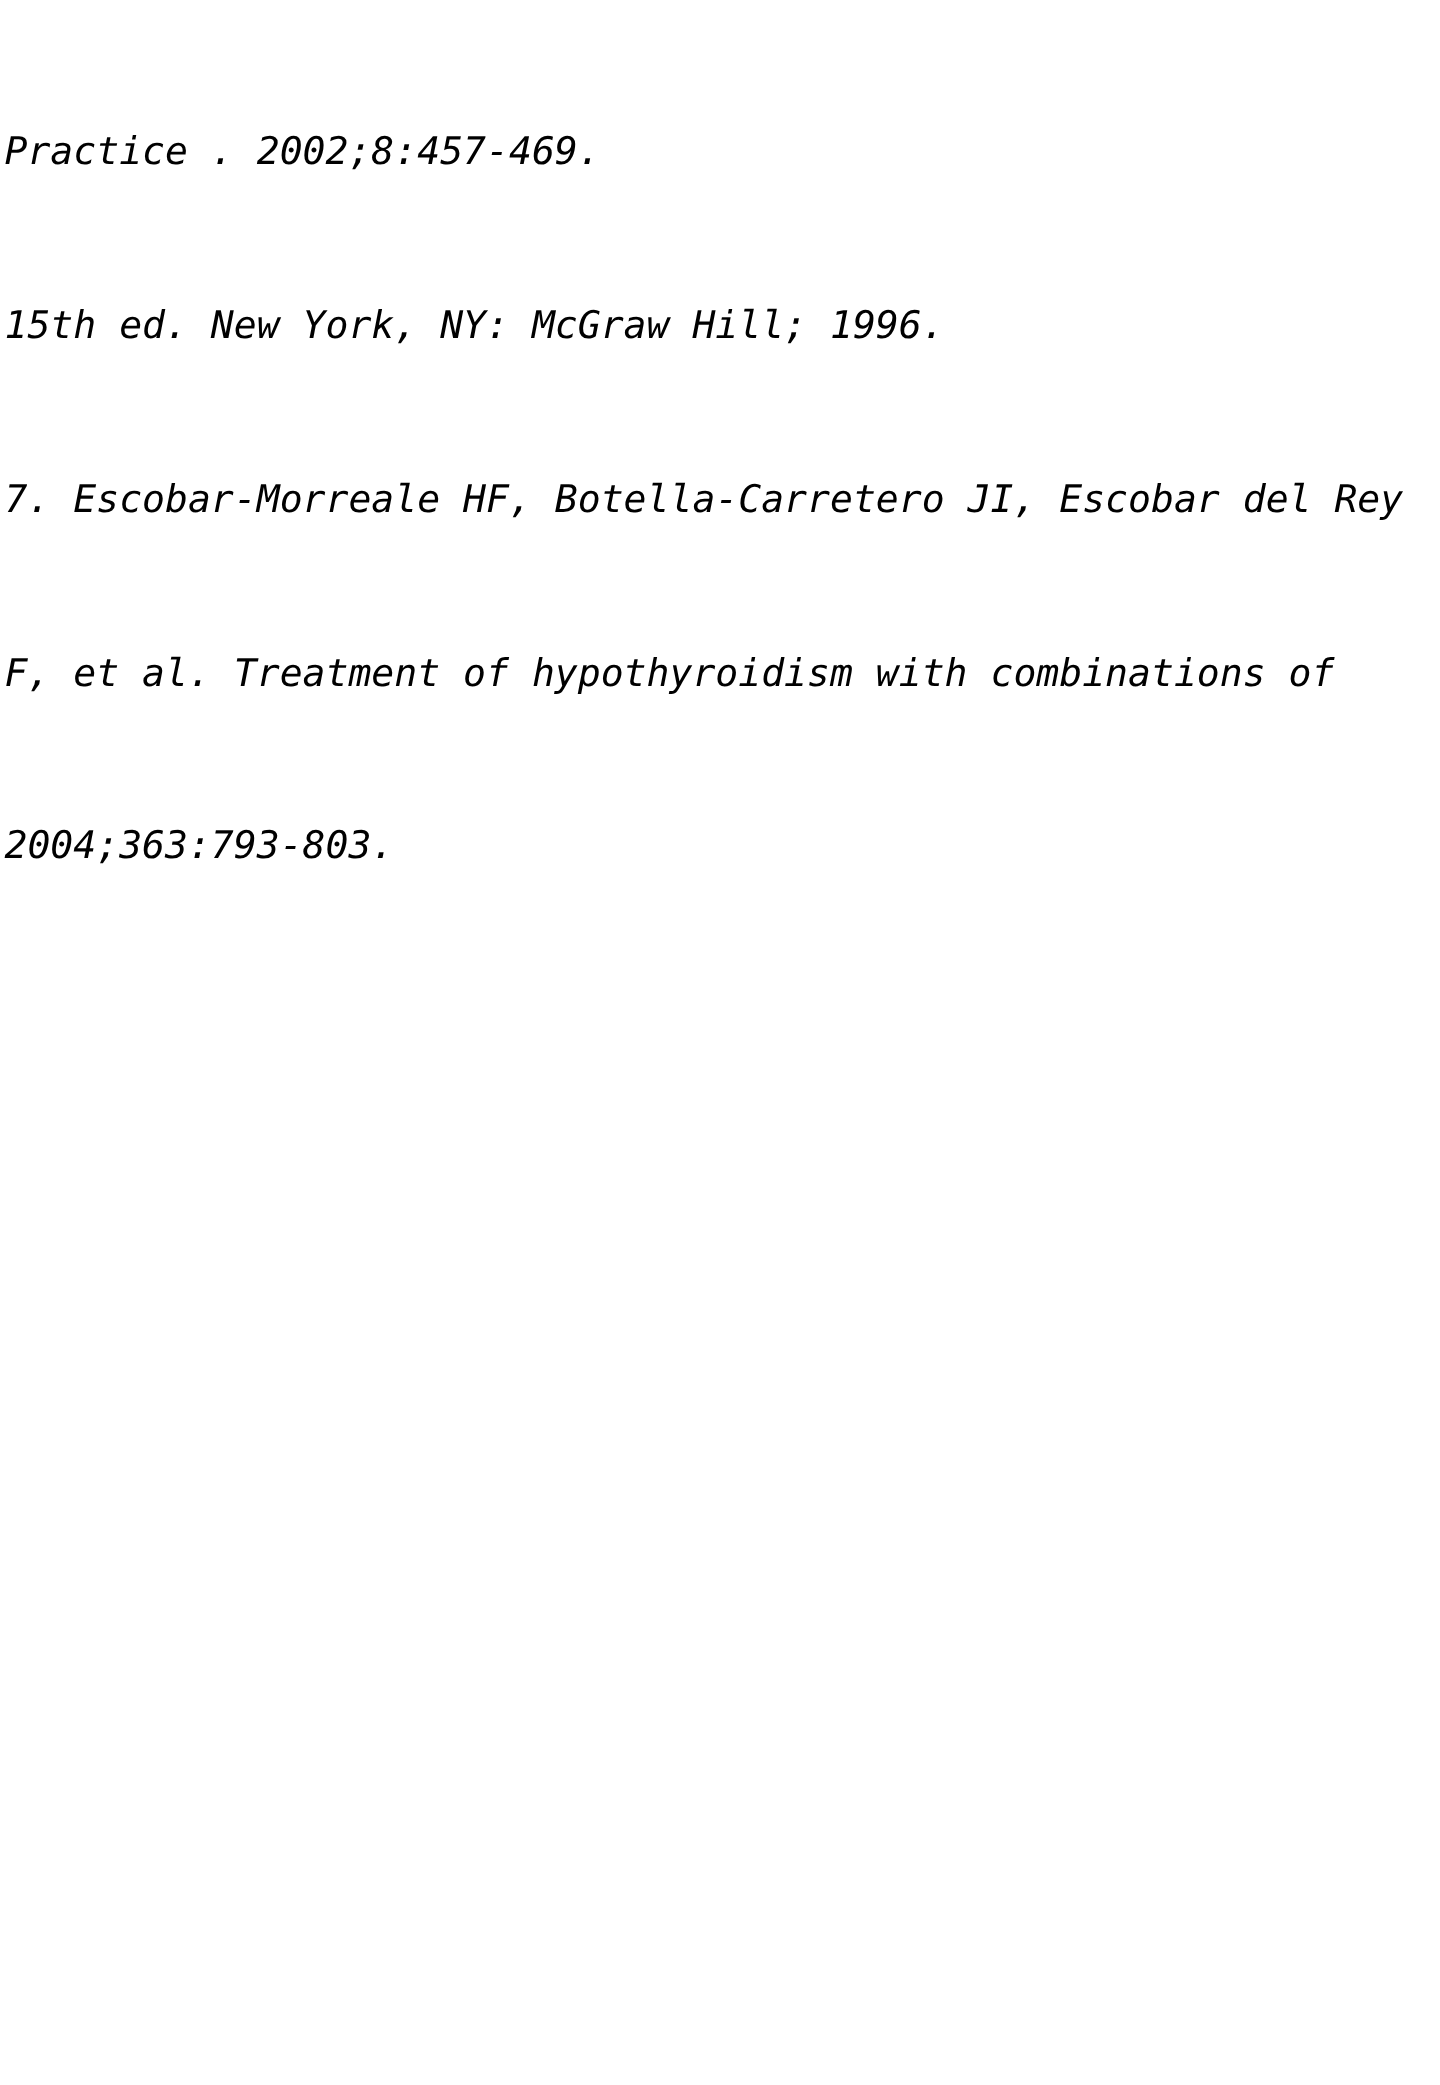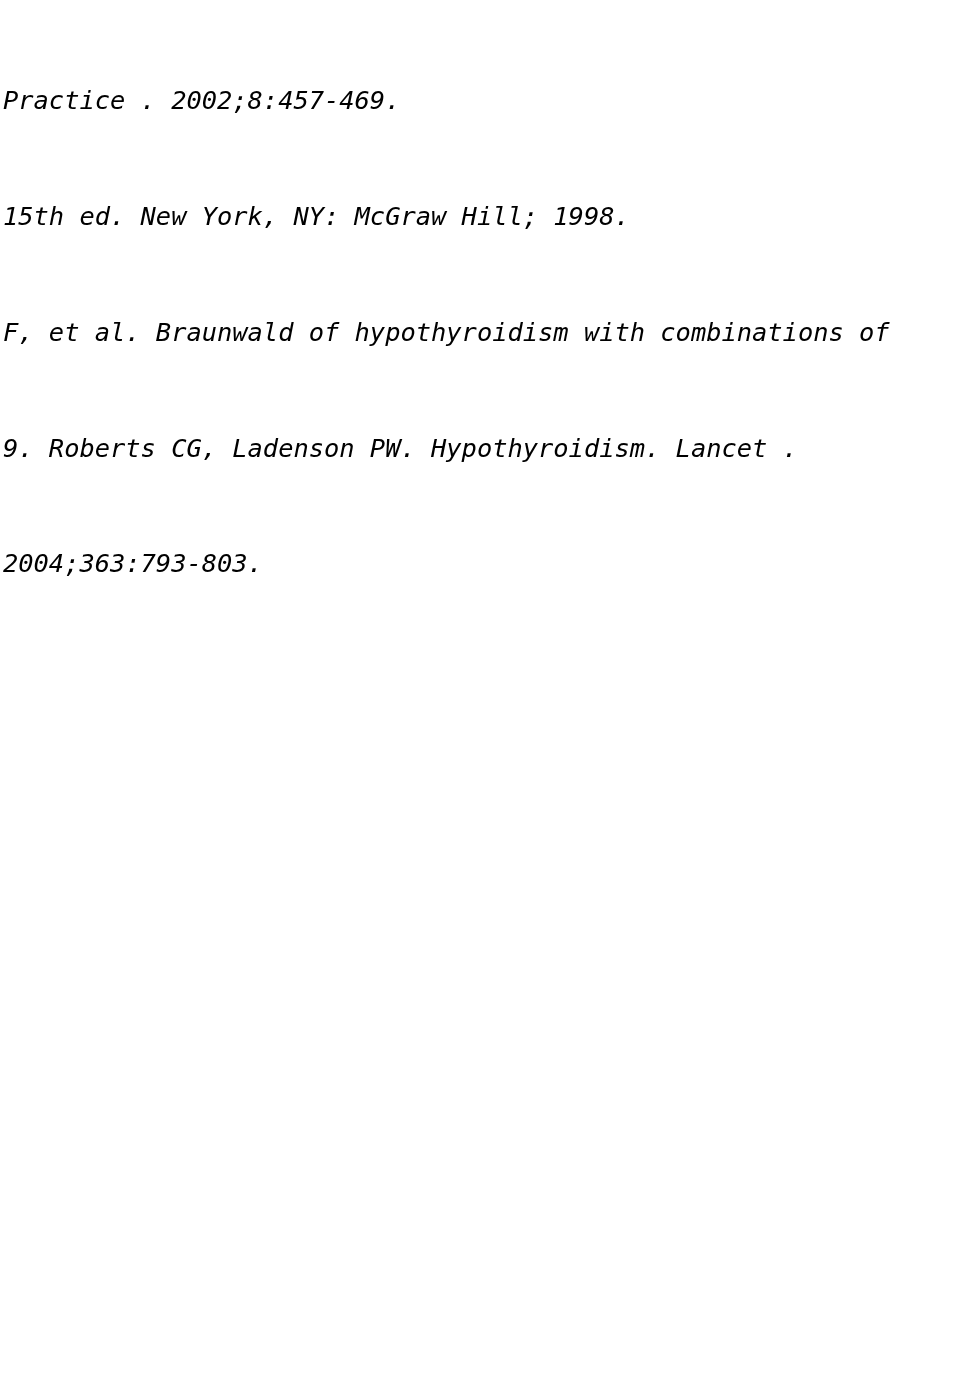--- a/index.html
+++ b/index.html
@@ -43,22 +43,22 @@
     white-space: pre;
   }
 </style>
 </head>
 <body>
 
 <div class="page">
 
   <div class="references">
     <span class="ref-line">Practice . 2002;8:457-469.</span>
-    <span class="ref-line">15th ed. New York, NY: McGraw Hill; 1998.</span>
-    <span class="ref-line">F, et al. Braunwald of hypothyroidism with combinations of</span>
-    <span class="ref-line">9. Roberts CG, Ladenson PW. Hypothyroidism. Lancet .</span>
+    <span class="ref-line">15th ed. New York, NY: McGraw Hill; 1996.</span>
+    <span class="ref-line">7. Escobar-Morreale HF, Botella-Carretero JI, Escobar del Rey</span>
+    <span class="ref-line">F, et al. Treatment of hypothyroidism with combinations of</span>
     <span class="ref-line">2004;363:793-803.</span>
     
     
     
   </div>
 
 </div>
 
 </body></html>

